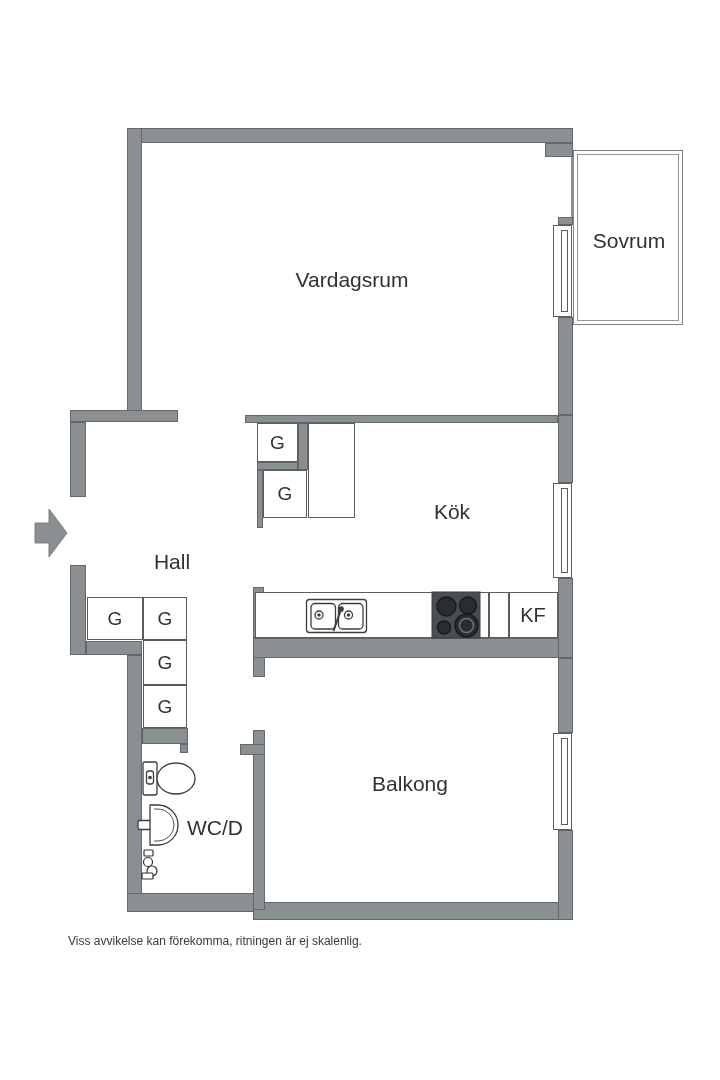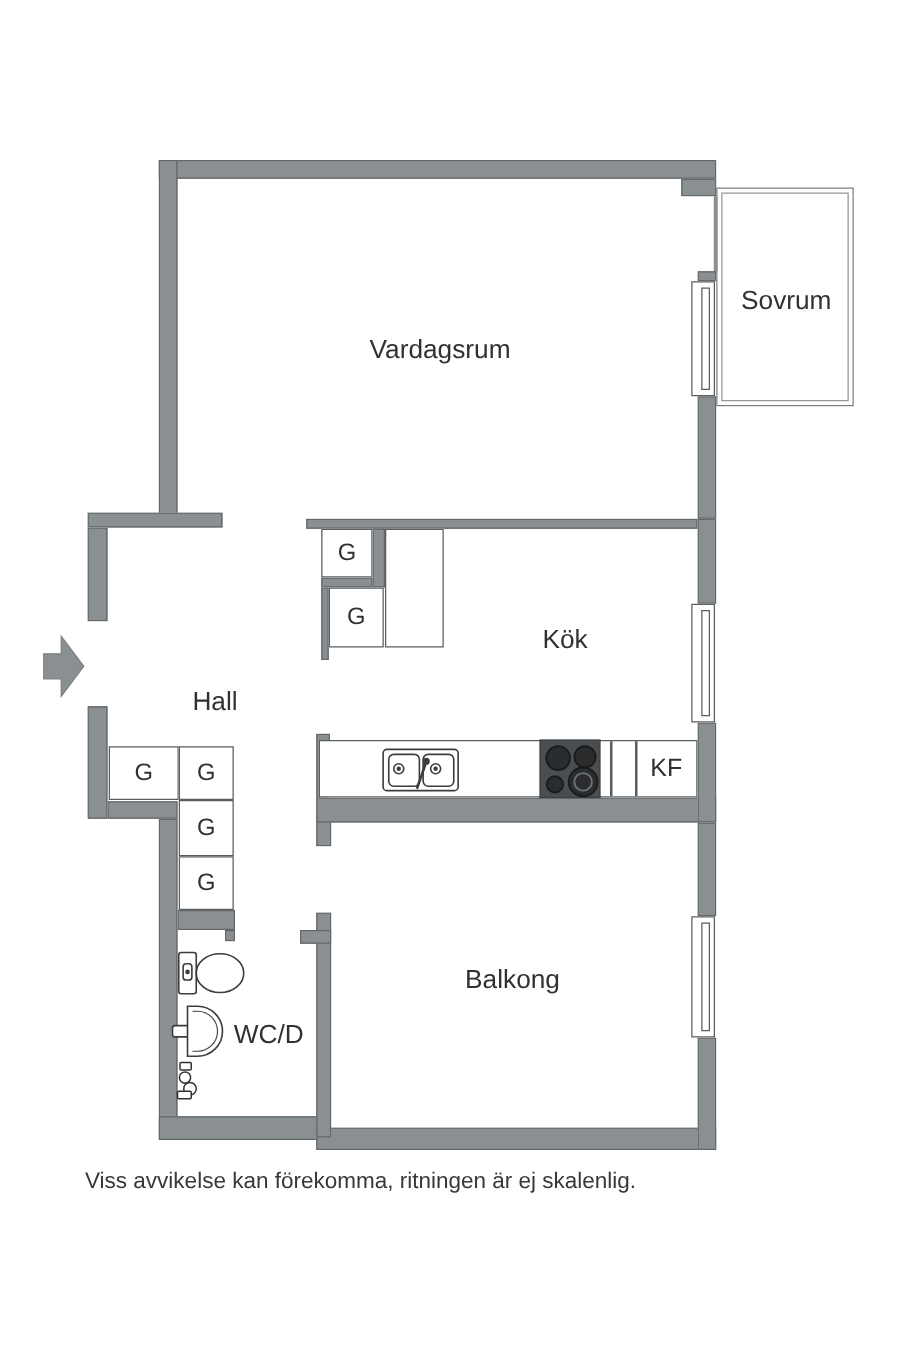--- a/index.html
+++ b/index.html
@@ -9,21 +9,21 @@
   .thinline{position:absolute;background:var(--wall,#8A8F92);z-index:1;}
   .unit{position:absolute;background:#fff;border:1.5px solid var(--line,#595D60);box-sizing:border-box;display:flex;align-items:center;justify-content:center;z-index:2;}
   .unit span{font-size:19px;color:var(--text,#2F3133);}
   .window{position:absolute;background:#fff;border:1px solid var(--line,#595D60);box-sizing:border-box;z-index:3;}
   .window .band{position:absolute;left:7px;top:4px;bottom:4px;width:5px;border:1px solid var(--line,#595D60);}
   .balcony{position:absolute;border:1.5px solid #7d8184;box-sizing:border-box;z-index:0;}
   .balcony .inner{position:absolute;inset:3px;border:1px solid #93979a;}
   .vline{position:absolute;width:1.5px;background:var(--line,#595D60);z-index:3;}
   .room-label{position:absolute;transform:translate(-50%,-50%);font-size:21px;color:var(--text,#2F3133);white-space:nowrap;z-index:5;}
   .small-label{font-size:20px;}
-  .footer{position:absolute;font-size:18px;color:#36383a;z-index:5;}
+  .footer{position:absolute;font-size:12px;color:#36383a;z-index:5;}
   svg.fixtures{position:absolute;left:0;top:0;z-index:4;pointer-events:none;}
 </style>
 </head>
 <body>
 
 <div class="plan">
 
   <div class="balcony" style="left:573px;top:150px;width:110px;height:175px;">
     <div class="inner"></div>
   </div>

